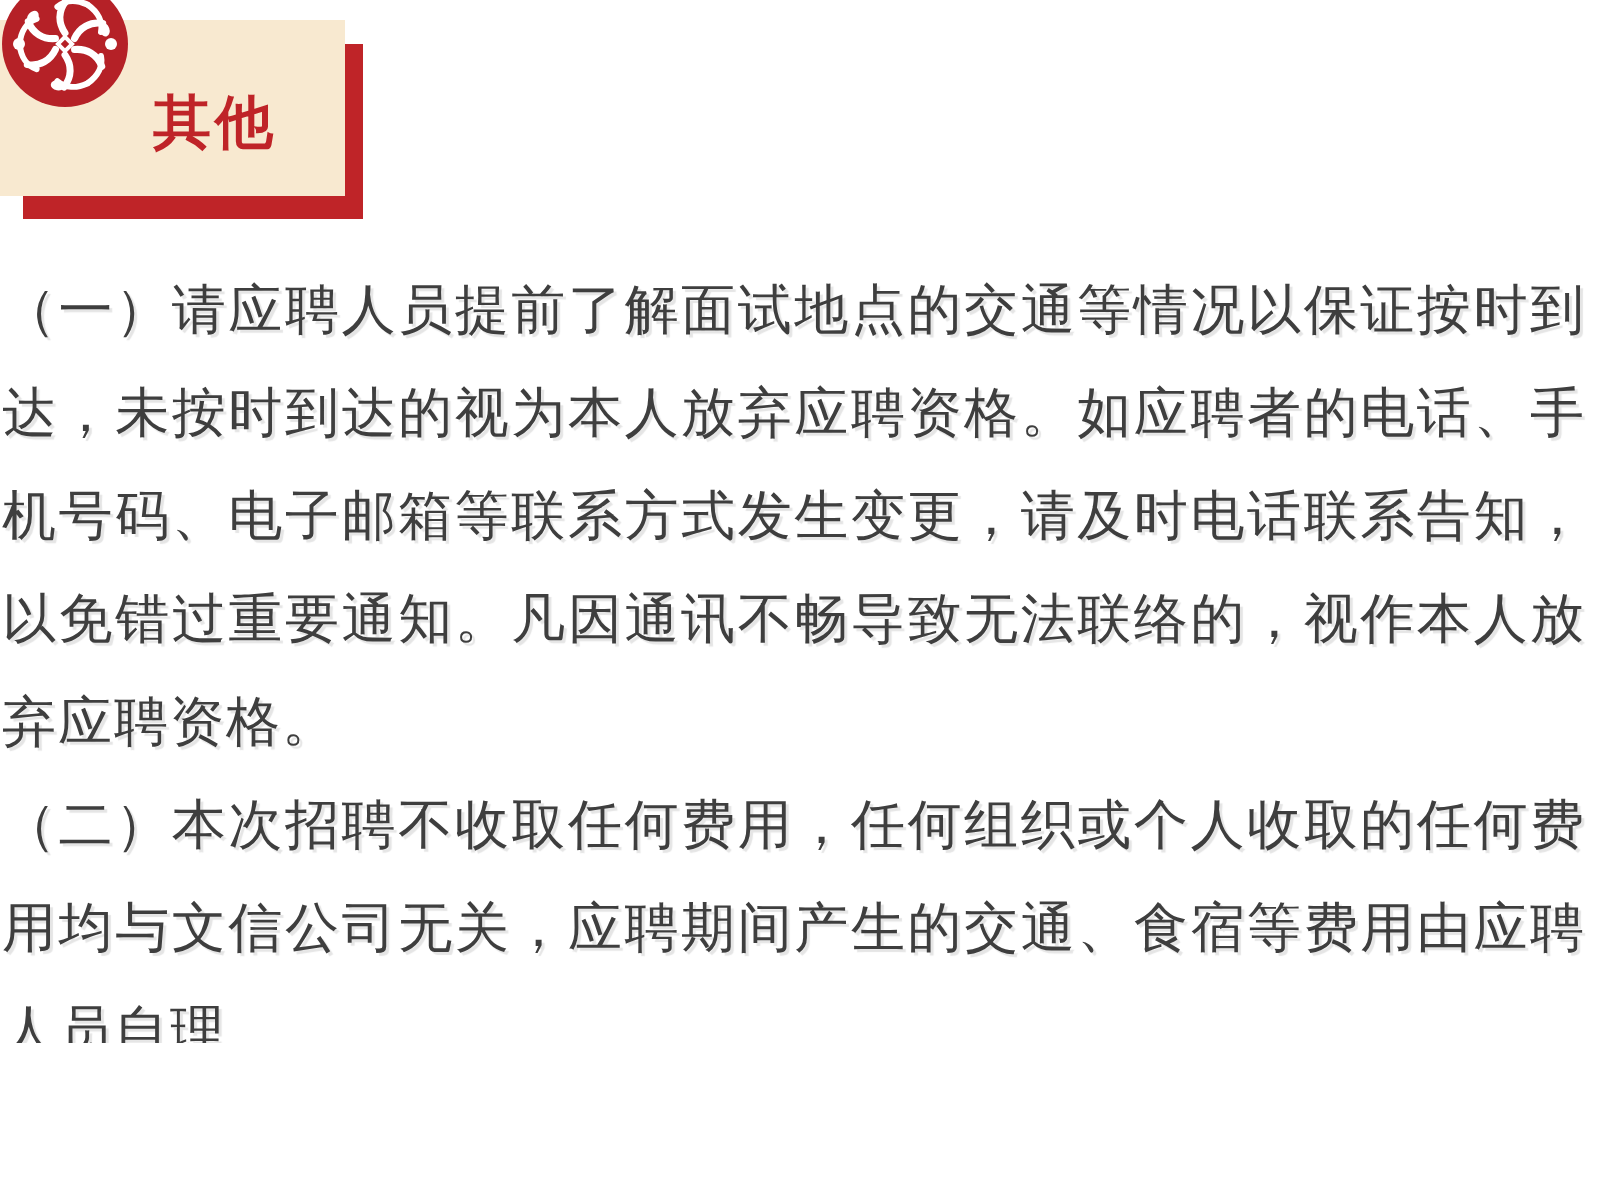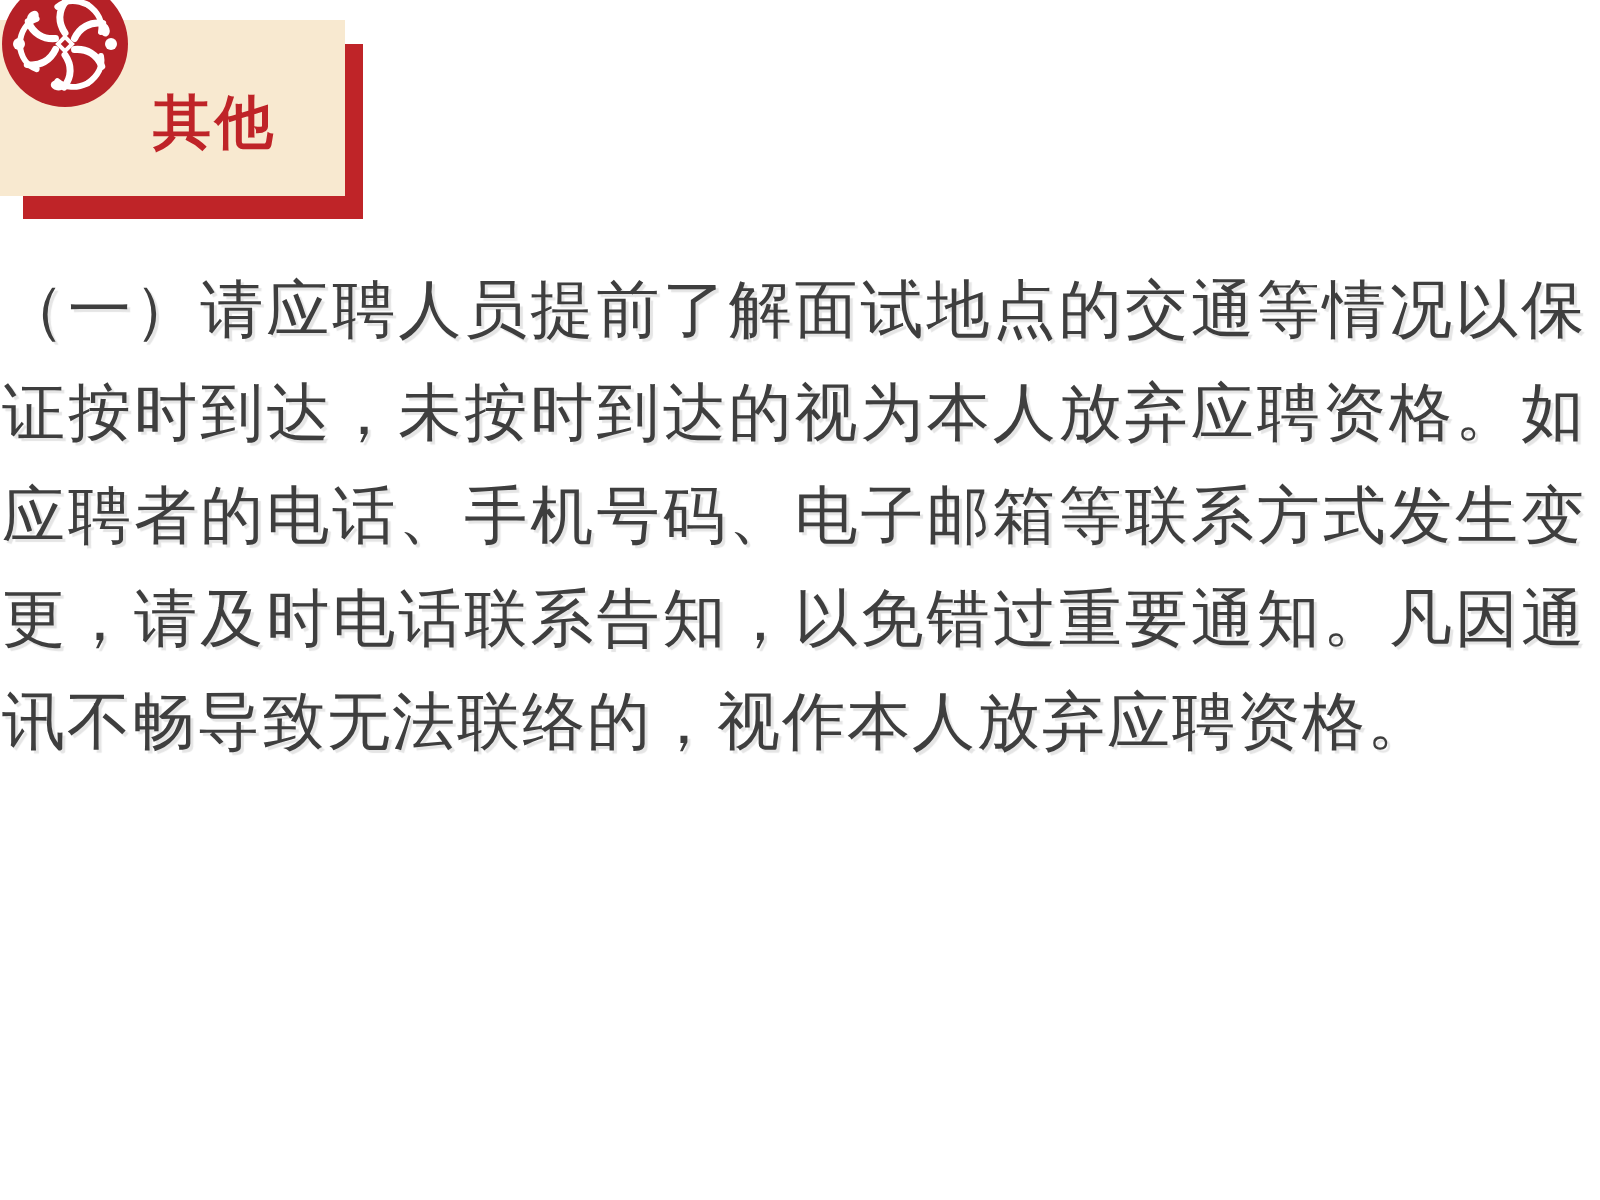--- a/index.html
+++ b/index.html
@@ -34,21 +34,21 @@
     line-height:1.1;
   }
   .rosette{position:absolute;left:2px;top:-19px;width:126px;height:126px;}
   .rosette svg{display:block;width:126px;height:126px;}
   .rosette-bg{fill:var(--circle-red);}
   
   .body-text{
     position:absolute;top:258px;left:0;right:0;
     padding:0 14px 0 2px;
     color:var(--text);
-    font-size:63px;
+    font-size:54px;
     line-height:103px;
     letter-spacing:2px;
     text-align:justify;
     text-justify:inter-character;
     text-shadow:3px 3px 1px rgba(80,80,80,0.15);
   }
   .body-text p{margin:0;}
 </style>
 </head>
 <body>
@@ -90,15 +90,16 @@
           <circle cx="17" cy="63" r="6"></circle>
           <circle cx="109" cy="63" r="6"></circle>
           <circle cx="86" cy="12" r="6"></circle>
         </g>
       </svg>
     </div>
   </div>
 
   <div class="body-text">
     <p>（一）请应聘人员提前了解面试地点的交通等情况以保证按时到达，未按时到达的视为本人放弃应聘资格。如应聘者的电话、手机号码、电子邮箱等联系方式发生变更，请及时电话联系告知，以免错过重要通知。凡因通讯不畅导致无法联络的，视作本人放弃应聘资格。</p>
+    <p>（二）本次招聘不收取任何费用，任何组织或个人收取的任何费用均与文信公司无关，应聘期间产生的交通、食宿等费用由应聘人员自理。</p>
   </div>
 
 </div>
 
 </body></html>

